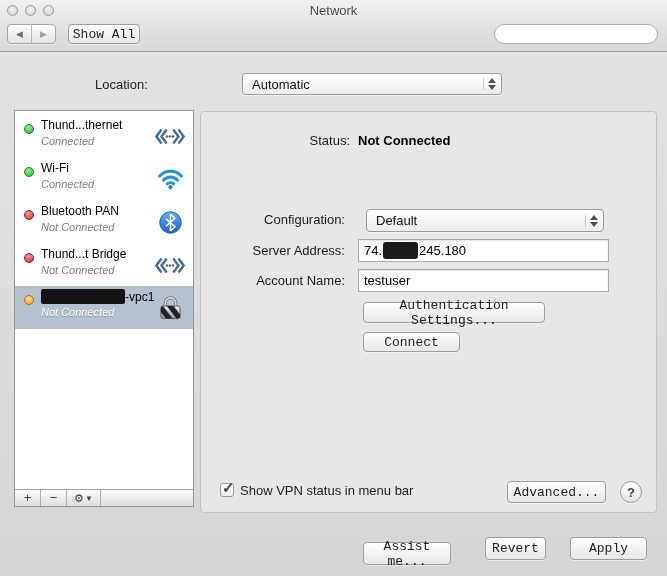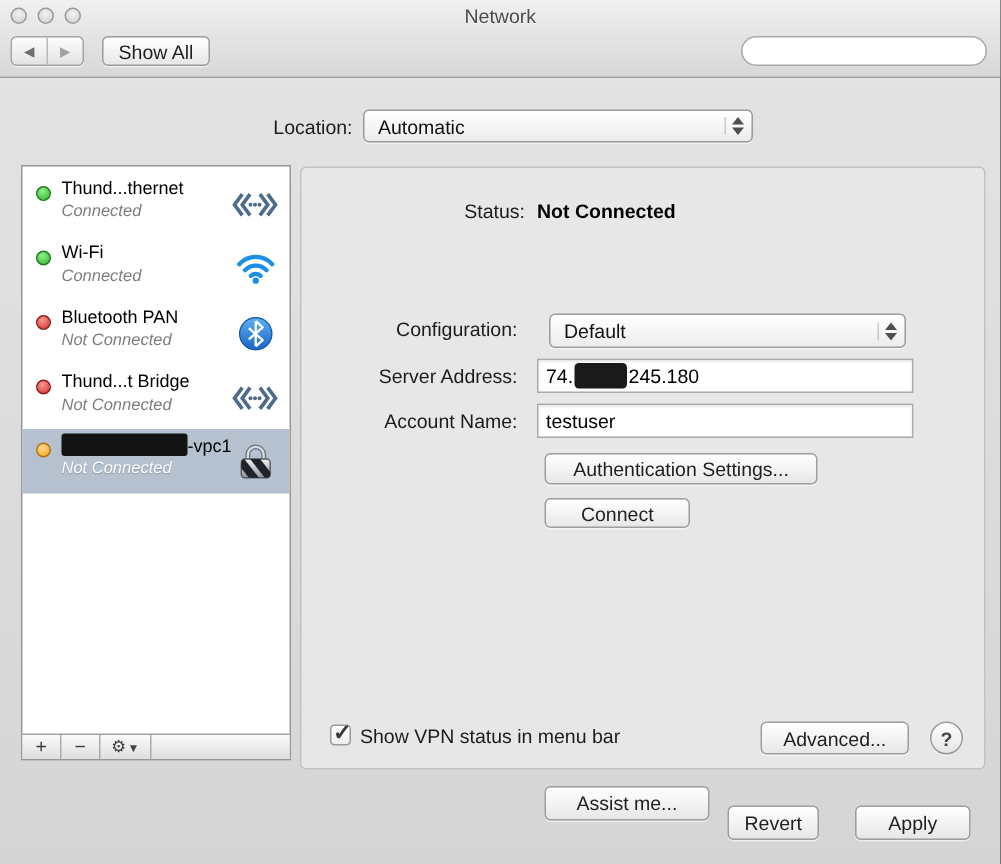--- a/index.html
+++ b/index.html
@@ -33,36 +33,36 @@
     border:1px solid #a6a6a6;border-radius:4px;display:flex;
     box-shadow:0 1px 0 rgba(255,255,255,.5);
   }
   .navseg .seg{flex:1;text-align:center;font-size:9px;line-height:18px;color:#6e6e6e;}
   .navseg .seg + .seg{border-left:1px solid #b8b8b8;color:#a2a2a2;}
   .btn{
     background:linear-gradient(#ffffff,#e7e7e7);
     border:1px solid #9e9e9e;border-radius:4px;
     box-shadow:0 1px 0 rgba(255,255,255,.55);
     font-size:13px;color:#1f1f1f;text-align:center;
-    font-family:Liberation Sans, sans-serif;
+    font-family:Liberation Mono, monospace;
     display:flex;align-items:center;justify-content:center;
     padding:0;
   }
   .showall{position:absolute;left:68px;top:24px;width:72px;height:20px;}
   .search{
     position:absolute;left:494px;top:24px;width:164px;height:20px;
     background:#fff;border:1px solid #a9a9a9;border-radius:10px;
     display:flex;align-items:center;padding-left:6px;
   }
   .search input{
     border:none;outline:none;background:transparent;flex:1;
     font-size:12px;font-family:"Liberation Sans",sans-serif;padding:0 6px 0 3px;
   }
   
-  .loc-label{position:absolute;left:95px;top:77px;width:140px;text-align:right;font-size:13px;color:#1c1c1c;}
+  .loc-label{position:absolute;left:95px;top:77px;width:140px;text-align:left;font-size:13px;color:#1c1c1c;}
   .popup{
     position:absolute;
     background:linear-gradient(#ffffff,#ececec);
     border:1px solid #9c9c9c;border-radius:4px;
     box-shadow:0 1px 0 rgba(255,255,255,.5);
     font-size:13px;color:#111;display:flex;align-items:center;
     padding:0 22px 0 9px;
   }
   .popup-arrows{
     position:absolute;right:4px;top:50%;transform:translateY(-50%);
@@ -132,21 +132,21 @@
   .chk-label{position:absolute;left:39px;top:371px;font-size:13px;color:#1c1c1c;}
   .btn-advanced{position:absolute;left:306px;top:369px;width:99px;height:22px;}
   .help{
     position:absolute;left:419px;top:369px;width:22px;height:22px;border-radius:50%;
     background:linear-gradient(#ffffff,#e4e4e4);border:1px solid #9b9b9b;
     font-size:13px;font-weight:bold;color:#444;
     display:flex;align-items:center;justify-content:center;
     box-shadow:0 1px 0 rgba(255,255,255,.5);
   }
   
-  .btn-assist{position:absolute;left:363px;top:524px;width:110px;height:23px;}
+  .btn-assist{position:absolute;left:363px;top:542px;width:88px;height:23px;}
   .btn-revert{position:absolute;left:485px;top:537px;width:61px;height:23px;}
   .btn-apply{position:absolute;left:570px;top:537px;width:77px;height:23px;}
 </style>
 </head>
 <body>
 
 <div class="window">
 
   <div class="titlebar">
     <div class="traffic">

